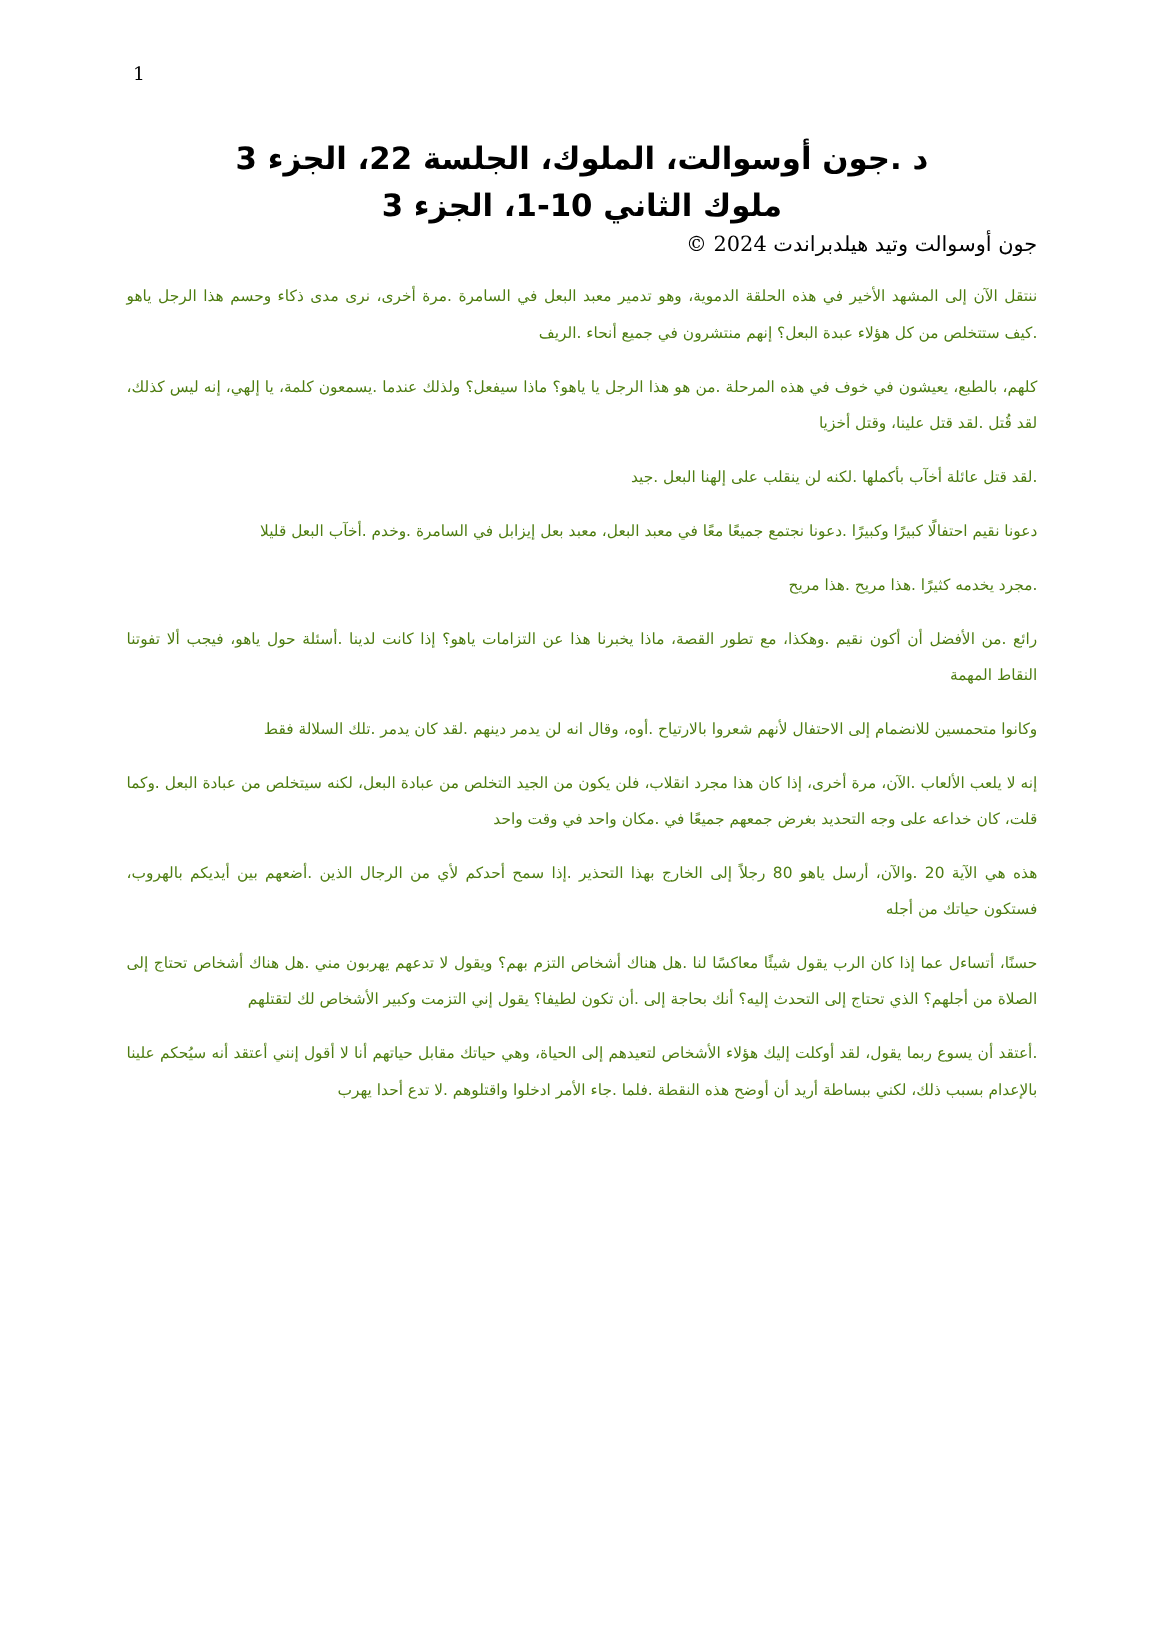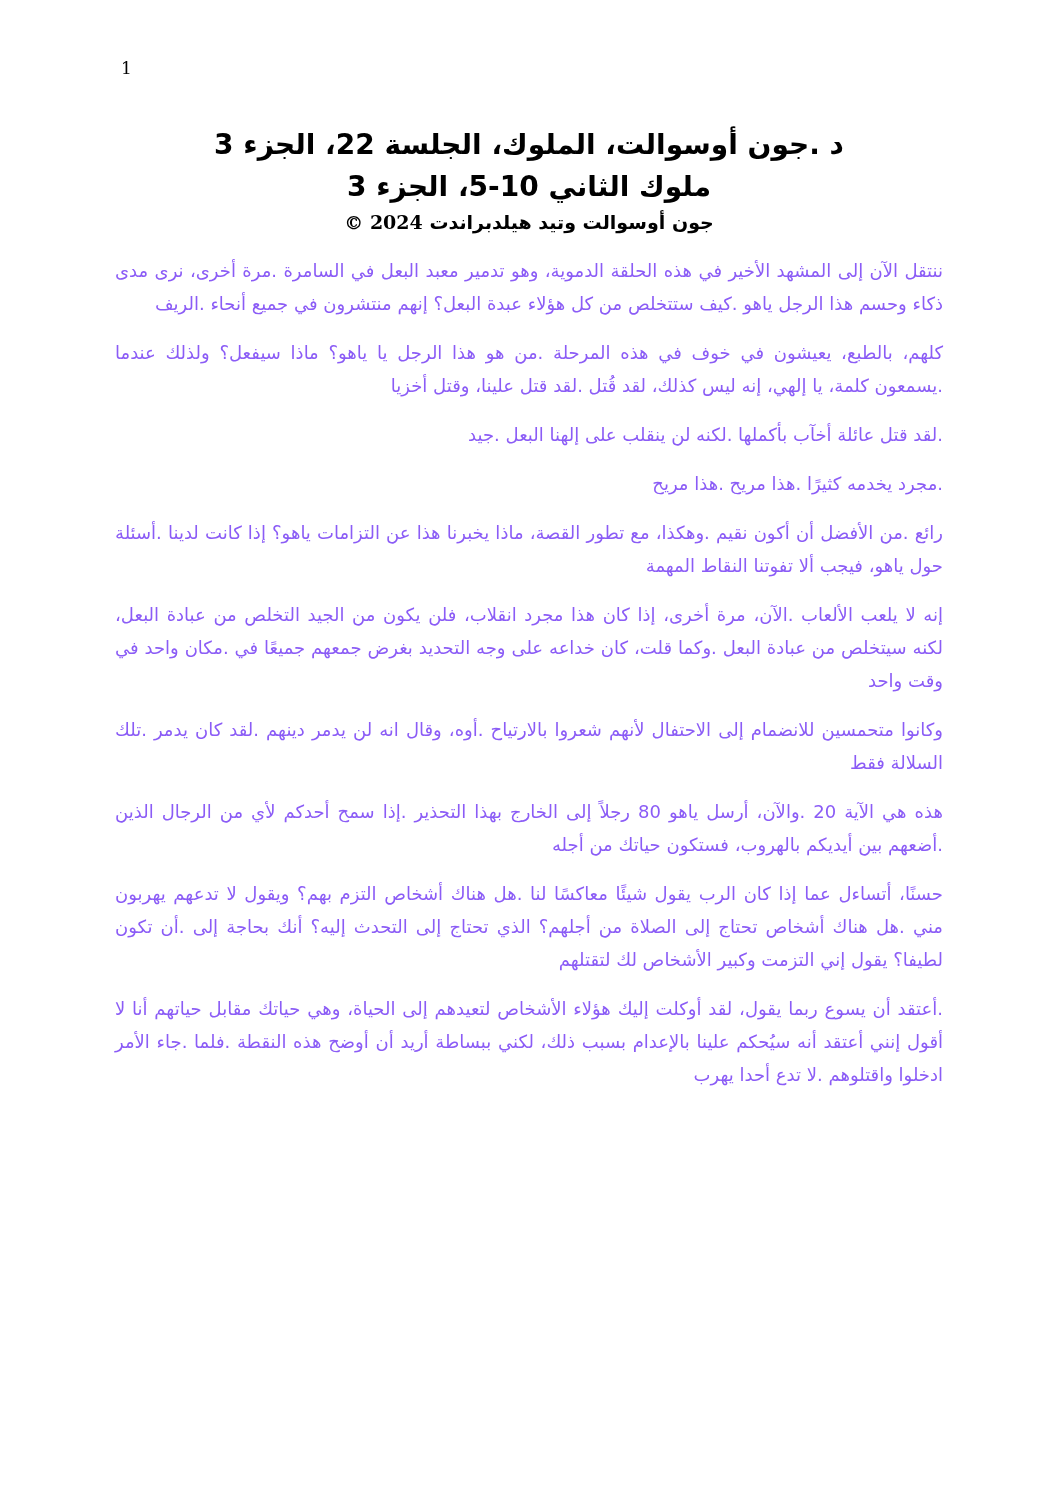--- a/index.html
+++ b/index.html
@@ -33,62 +33,61 @@
     direction: rtl;
   }
   .title-line {
     text-align: center;
     font-weight: bold;
     font-size: 28px;
     line-height: 42px;
     color: #000000;
   }
   .copyright-line {
-    text-align: center;
     font-size: 19px;
     line-height: 28px;
     font-family: "DejaVu Serif", "DejaVu Sans", serif;
     color: #000000;
-    font-weight: bold;
   }
   .body-text {
     margin-top: 18px;
   }
   .para {
     margin: 0 0 16px 0;
-    font-size: 18px;
+    font-size: 14px;
     line-height: 33px;
     text-align: justify;
     text-justify: inter-word;
-    color: #8b5cf6;
+    color: #4d7c0f;
   }
 </style>
 </head>
 <body>
 
 <div class="page">
 
   <div class="page-number">1</div>
 
   <div class="doc">
 
     <div class="title-line">د .جون أوسوالت، الملوك، الجلسة 22، الجزء 3</div>
 
-    <div class="title-line">ملوك الثاني 10-5، الجزء 3</div>
+    <div class="title-line">ملوك الثاني 10-1، الجزء 3</div>
 
     <div class="copyright-line">جون أوسوالت وتيد هيلدبراندت 2024 ©</div>
 
     <div class="body-text">
       <p class="para">ننتقل الآن إلى المشهد الأخير في هذه الحلقة الدموية، وهو تدمير معبد البعل في السامرة .مرة أخرى، نرى مدى ذكاء وحسم هذا الرجل ياهو .كيف ستتخلص من كل هؤلاء عبدة البعل؟ إنهم منتشرون في جميع أنحاء .الريف</p>
       <p class="para">كلهم، بالطبع، يعيشون في خوف في هذه المرحلة .من هو هذا الرجل يا ياهو؟ ماذا سيفعل؟ ولذلك عندما .يسمعون كلمة، يا إلهي، إنه ليس كذلك، لقد قُتل .لقد قتل علينا، وقتل أخزيا</p>
       <p class="para">.لقد قتل عائلة أخآب بأكملها .لكنه لن ينقلب على إلهنا البعل .جيد</p>
+      <p class="para">دعونا نقيم احتفالًا كبيرًا وكبيرًا .دعونا نجتمع جميعًا معًا في معبد البعل، معبد بعل إيزابل في السامرة .وخدم .أخآب البعل قليلا</p>
       <p class="para">.مجرد يخدمه كثيرًا .هذا مريح .هذا مريح</p>
       <p class="para">رائع .من الأفضل أن أكون نقيم .وهكذا، مع تطور القصة، ماذا يخبرنا هذا عن التزامات ياهو؟ إذا كانت لدينا .أسئلة حول ياهو، فيجب ألا تفوتنا النقاط المهمة</p>
+      <p class="para">وكانوا متحمسين للانضمام إلى الاحتفال لأنهم شعروا بالارتياح .أوه، وقال انه لن يدمر دينهم .لقد كان يدمر .تلك السلالة فقط</p>
       <p class="para">إنه لا يلعب الألعاب .الآن، مرة أخرى، إذا كان هذا مجرد انقلاب، فلن يكون من الجيد التخلص من عبادة البعل، لكنه سيتخلص من عبادة البعل .وكما قلت، كان خداعه على وجه التحديد بغرض جمعهم جميعًا في .مكان واحد في وقت واحد</p>
-      <p class="para">وكانوا متحمسين للانضمام إلى الاحتفال لأنهم شعروا بالارتياح .أوه، وقال انه لن يدمر دينهم .لقد كان يدمر .تلك السلالة فقط</p>
       <p class="para">هذه هي الآية 20 .والآن، أرسل ياهو 80 رجلاً إلى الخارج بهذا التحذير .إذا سمح أحدكم لأي من الرجال الذين .أضعهم بين أيديكم بالهروب، فستكون حياتك من أجله</p>
       <p class="para">حسنًا، أتساءل عما إذا كان الرب يقول شيئًا معاكسًا لنا .هل هناك أشخاص التزم بهم؟ ويقول لا تدعهم يهربون مني .هل هناك أشخاص تحتاج إلى الصلاة من أجلهم؟ الذي تحتاج إلى التحدث إليه؟ أنك بحاجة إلى .أن تكون لطيفا؟ يقول إني التزمت وكبير الأشخاص لك لتقتلهم</p>
       <p class="para">.أعتقد أن يسوع ربما يقول، لقد أوكلت إليك هؤلاء الأشخاص لتعيدهم إلى الحياة، وهي حياتك مقابل حياتهم أنا لا أقول إنني أعتقد أنه سيُحكم علينا بالإعدام بسبب ذلك، لكني ببساطة أريد أن أوضح هذه النقطة .فلما .جاء الأمر ادخلوا واقتلوهم .لا تدع أحدا يهرب</p>
     </div>
 
   </div>
 
 </div>
 
 </body></html>

